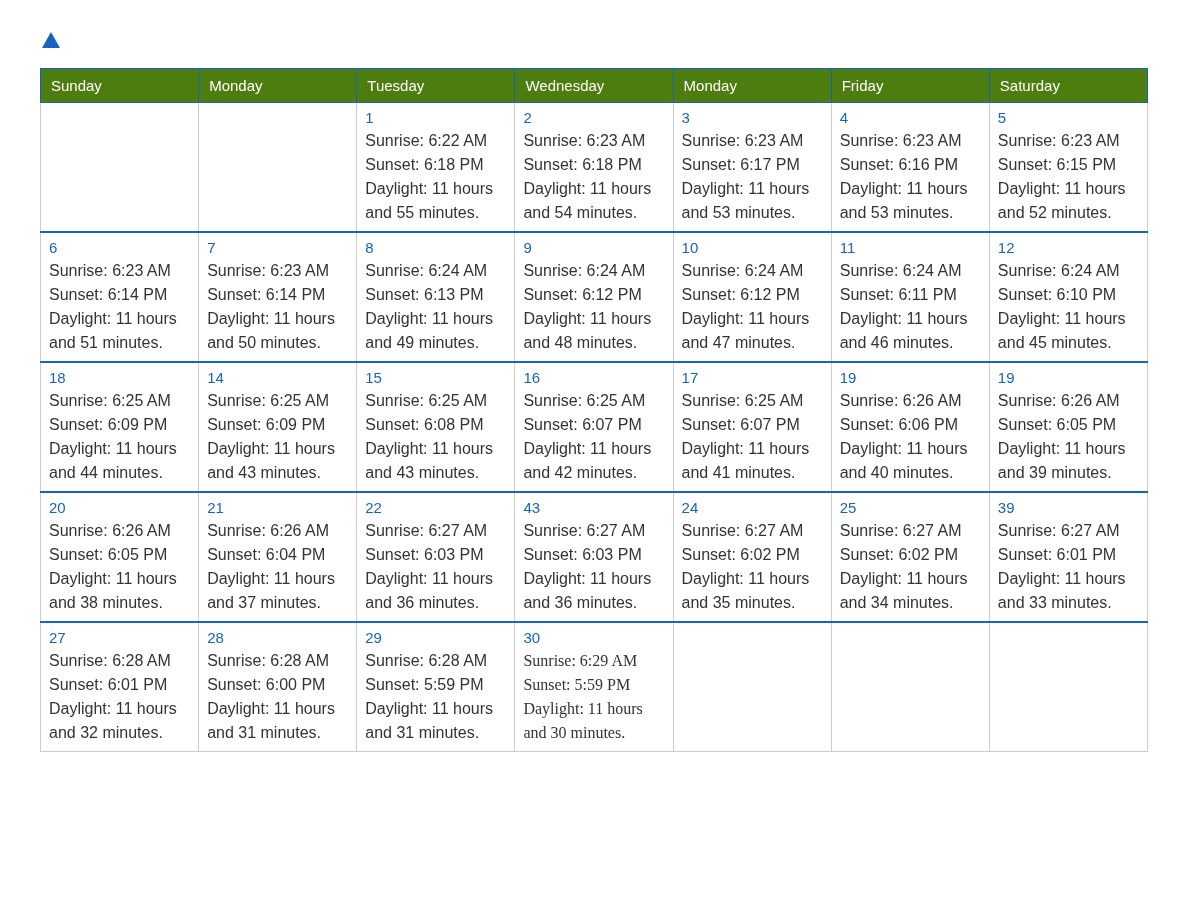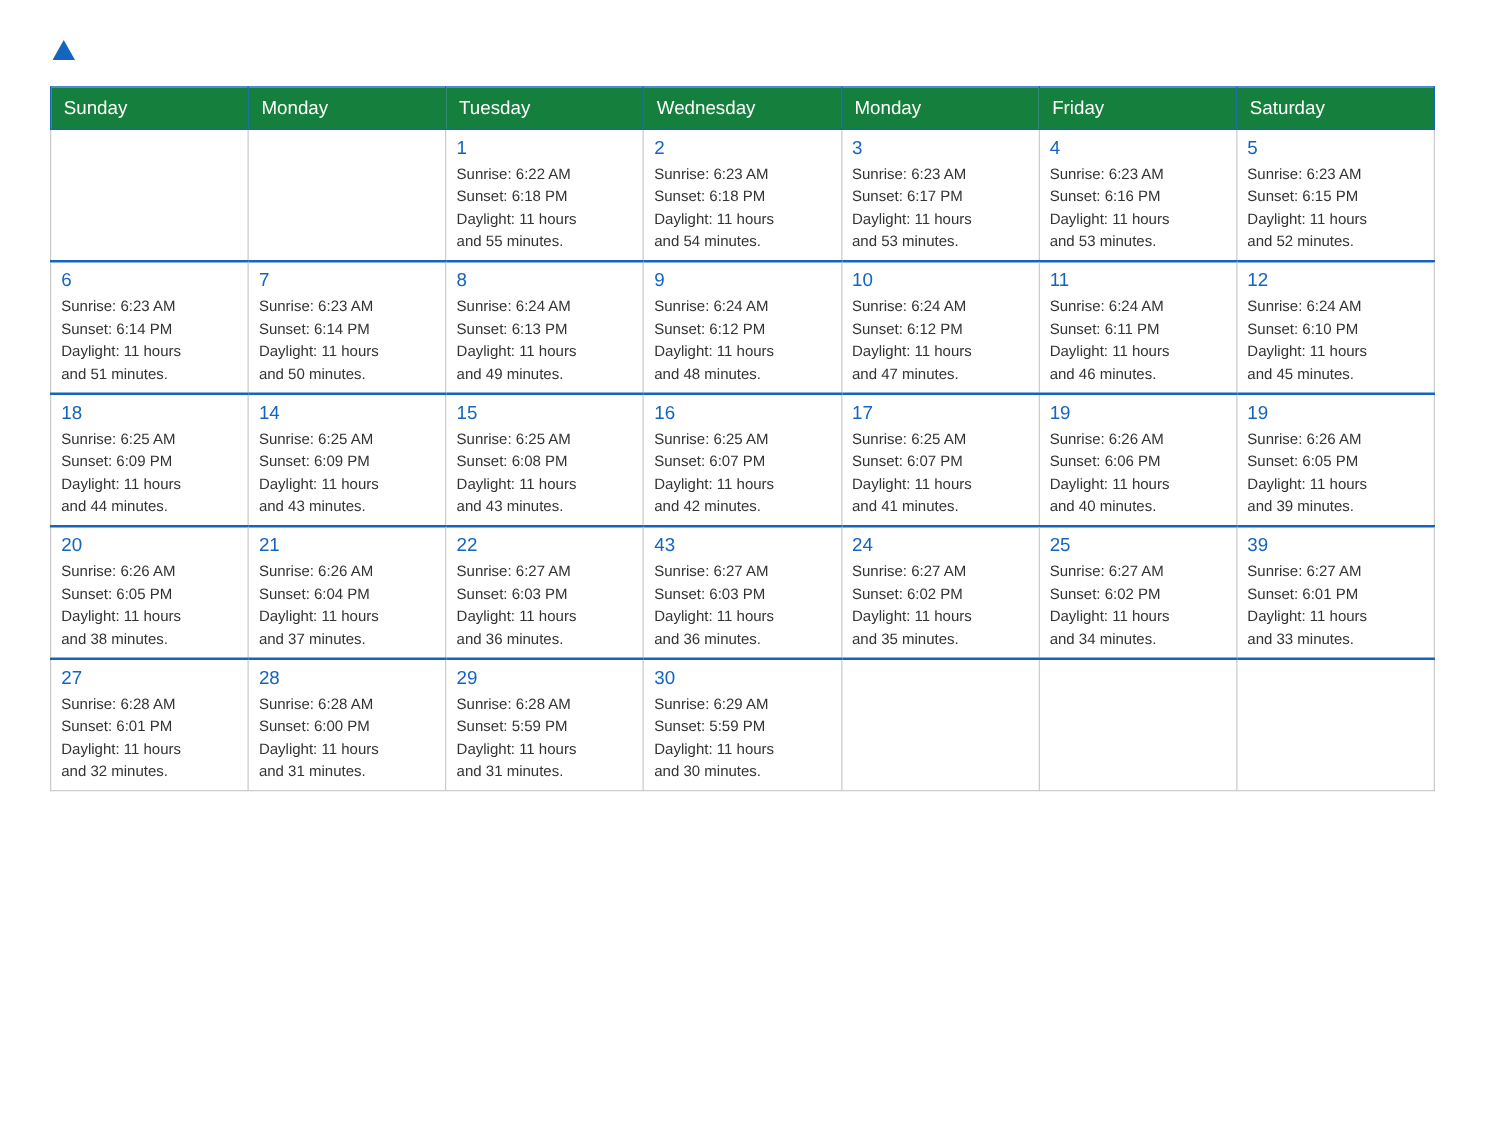--- a/index.html
+++ b/index.html
@@ -37,21 +37,21 @@
     .location {
       font-size: 20px;
       color: #555;
     }
     .calendar {
       width: 100%;
       border-collapse: collapse;
       border: 1px solid #aaa;
     }
     .calendar th {
-      background: #15803d;
+      background: #4d7c0f;
       color: #fff;
       padding: 8px 10px;
       text-align: left;
       font-size: 15px;
       font-weight: normal;
       border: 1px solid #1565c0;
     }
     .calendar td {
       vertical-align: top;
       padding: 6px 8px;
@@ -63,21 +63,21 @@
     }
     .day-num {
       font-size: 15px;
       color: #1565c0;
       font-weight: normal;
       margin-bottom: 3px;
       display: block;
     }
     .day-info {
       color: #333;
-      font-size: 12px;
+      font-size: 16px;
       line-height: 1.5;
     }
     .row-divider td {
       border-top: 2px solid #1565c0;
     }
     .empty-cell {
       background: #fff;
     }
   </style>
 </head>
@@ -323,21 +323,21 @@
         </td>
         <td>
           <span class="day-num">29</span>
           <div class="day-info" style="white-space: pre-line;">Sunrise: 6:28 AM
 Sunset: 5:59 PM
 Daylight: 11 hours
 and 31 minutes.</div>
         </td>
         <td>
           <span class="day-num">30</span>
-          <div class="day-info" style="white-space: pre-line;">Sunrise: 6:29 AM
+          <div class="day-info" style="white-space: pre-line; font-family: Liberation Serif, serif;">Sunrise: 6:29 AM
 Sunset: 5:59 PM
 Daylight: 11 hours
 and 30 minutes.</div>
         </td>
         <td class="empty-cell"></td>
         <td class="empty-cell"></td>
         <td class="empty-cell"></td>
       </tr>
     </tbody>
 </table>

